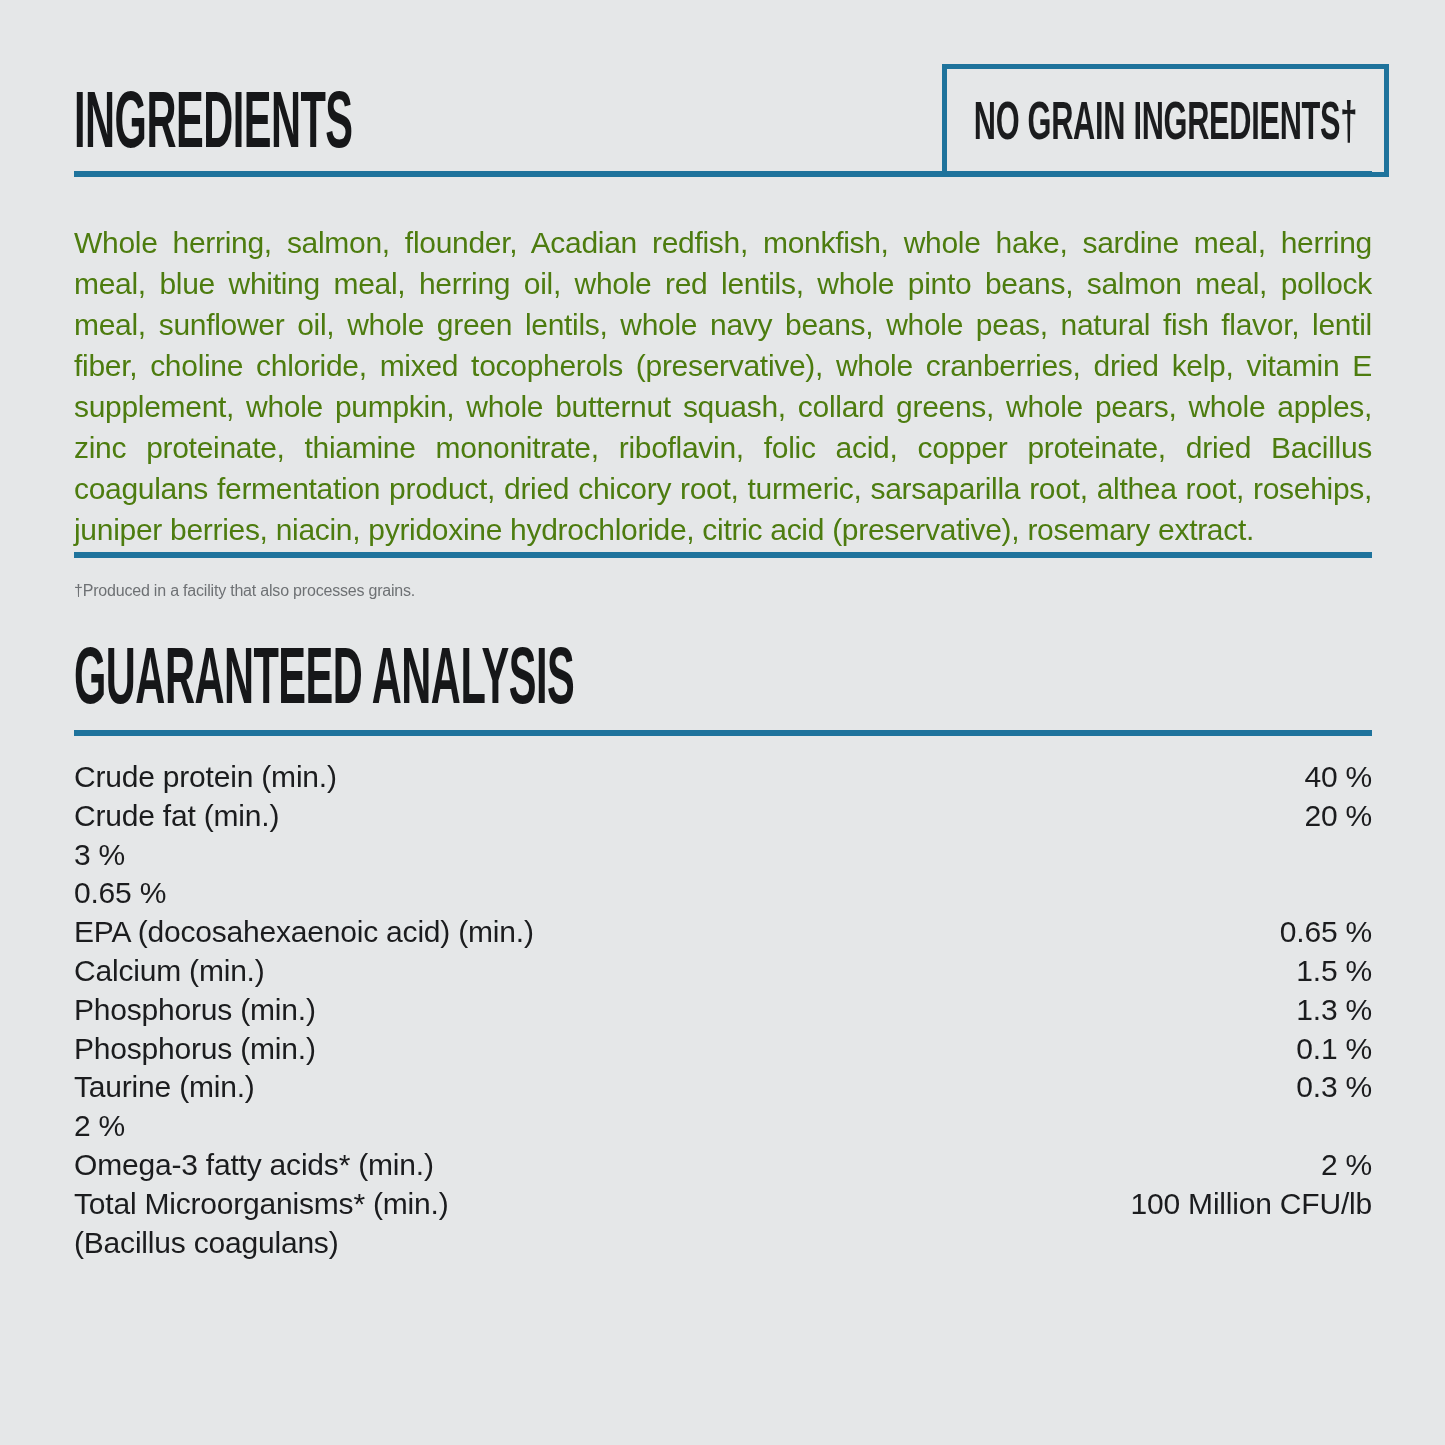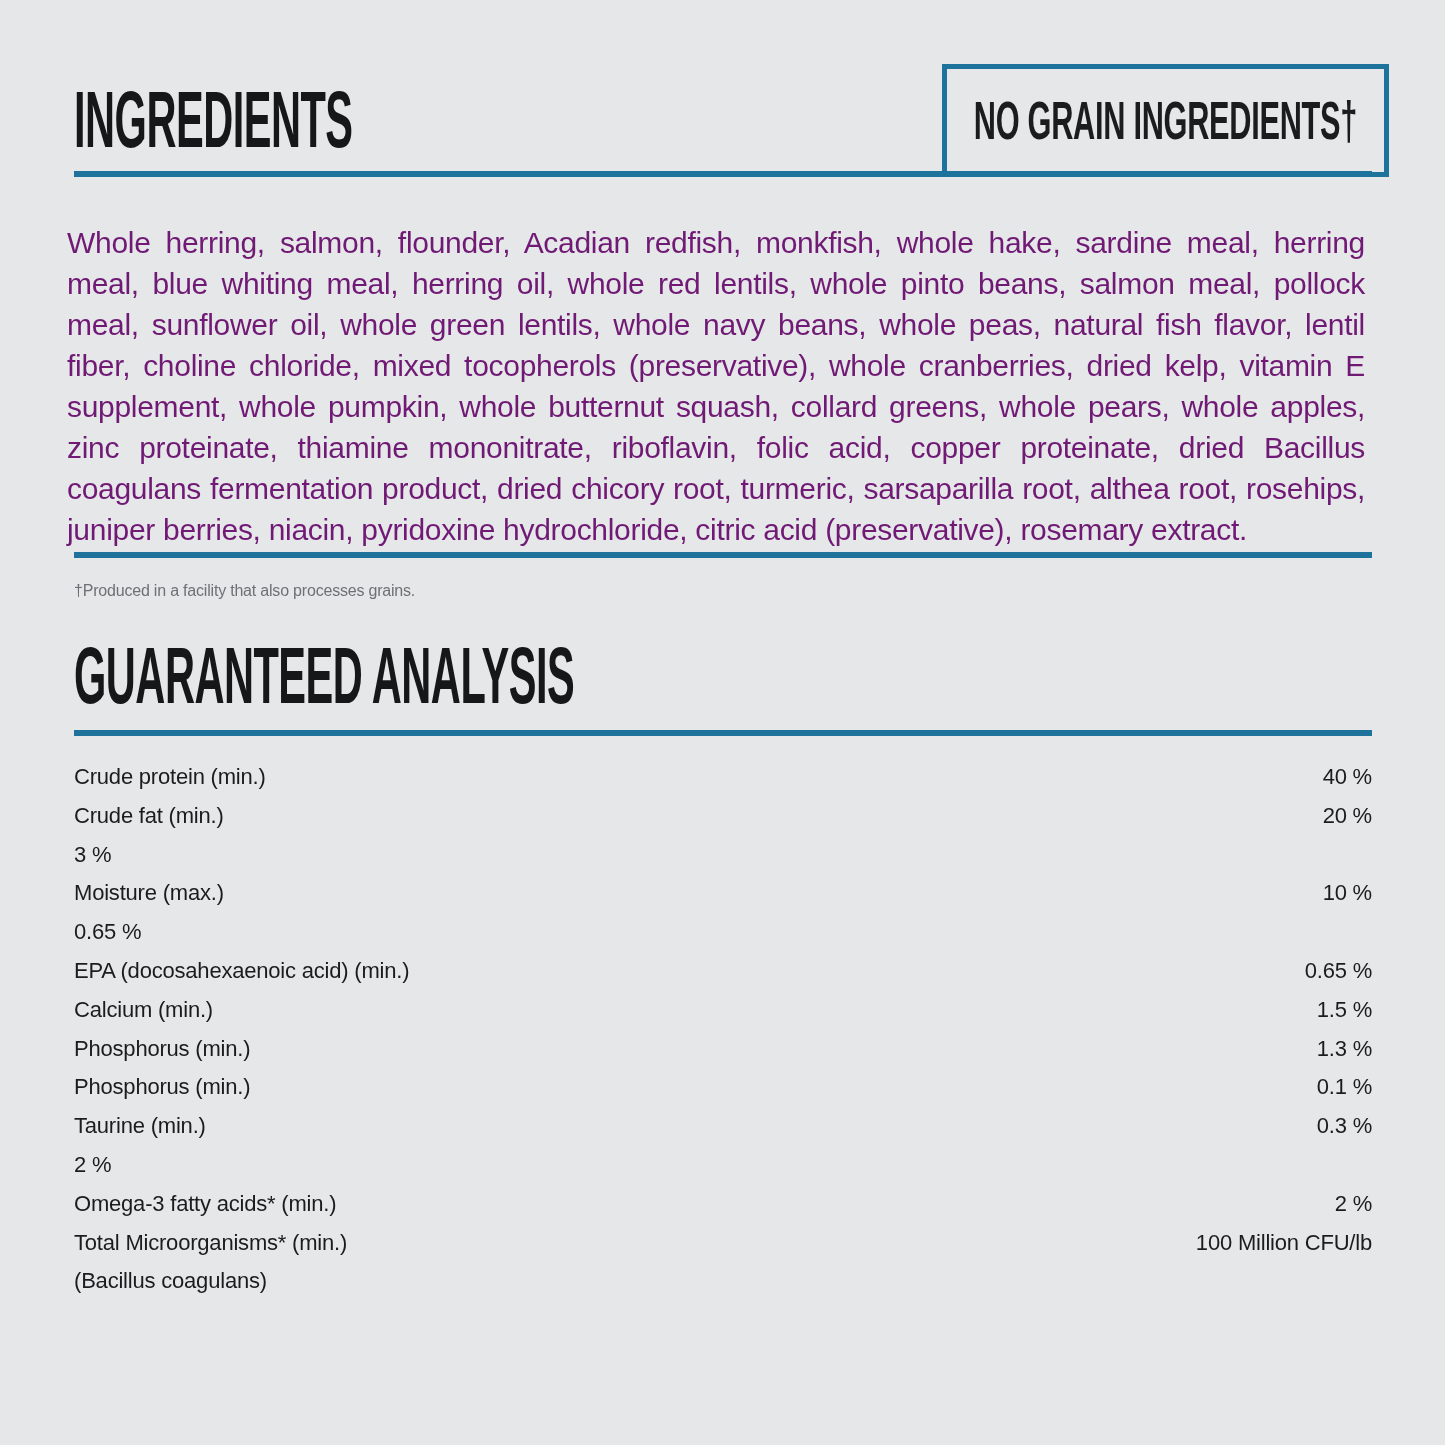--- a/index.html
+++ b/index.html
@@ -59,48 +59,48 @@
     font-size: 53px;
     font-weight: 700;
     color: #1b1c1e;
     white-space: nowrap;
     transform: scaleX(0.58);
     transform-origin: center center;
     letter-spacing: -0.5px;
   }
   .ingredients-body {
     position: absolute;
-    left: 67px;
+    left: 74px;
     top: 192px;
     width: 1298px;
     font-size: 30px;
     line-height: 41px;
     text-align: justify;
     letter-spacing: -0.3px;
-    color: #701a75;
+    color: #4d7c0f;
   }
   .footnote {
     position: absolute;
     left: 74px;
     top: 566px;
     font-size: 16px;
     color: #6e7174;
     letter-spacing: -0.2px;
   }
   .ga-table {
     position: absolute;
     left: 74px;
     top: 758px;
     width: 1298px;
   }
   .ga-row {
     display: flex;
     justify-content: space-between;
     align-items: baseline;
-    font-size: 22px;
+    font-size: 30px;
     line-height: 38.8px;
     letter-spacing: -0.2px;
     color: #1b1c1e;
   }
   .ga-label { text-align: left; }
   .ga-value { text-align: right; white-space: nowrap; }
 </style>
 </head>
 <body>
 
@@ -128,24 +128,20 @@
     <div class="ga-row">
       <span class="ga-label">Crude protein (min.)</span>
       <span class="ga-value">40 %</span>
     </div>
     <div class="ga-row">
       <span class="ga-label">Crude fat (min.)</span>
       <span class="ga-value">20 %</span>
     </div>
     <div class="ga-row">
       <span class="ga-value">3 %</span>
-    </div>
-    <div class="ga-row">
-      <span class="ga-label">Moisture (max.)</span>
-      <span class="ga-value">10 %</span>
     </div>
     <div class="ga-row">
       <span class="ga-value">0.65 %</span>
     </div>
     <div class="ga-row">
       <span class="ga-label">EPA (docosahexaenoic acid) (min.)</span>
       <span class="ga-value">0.65 %</span>
     </div>
     <div class="ga-row">
       <span class="ga-label">Calcium (min.)</span>

